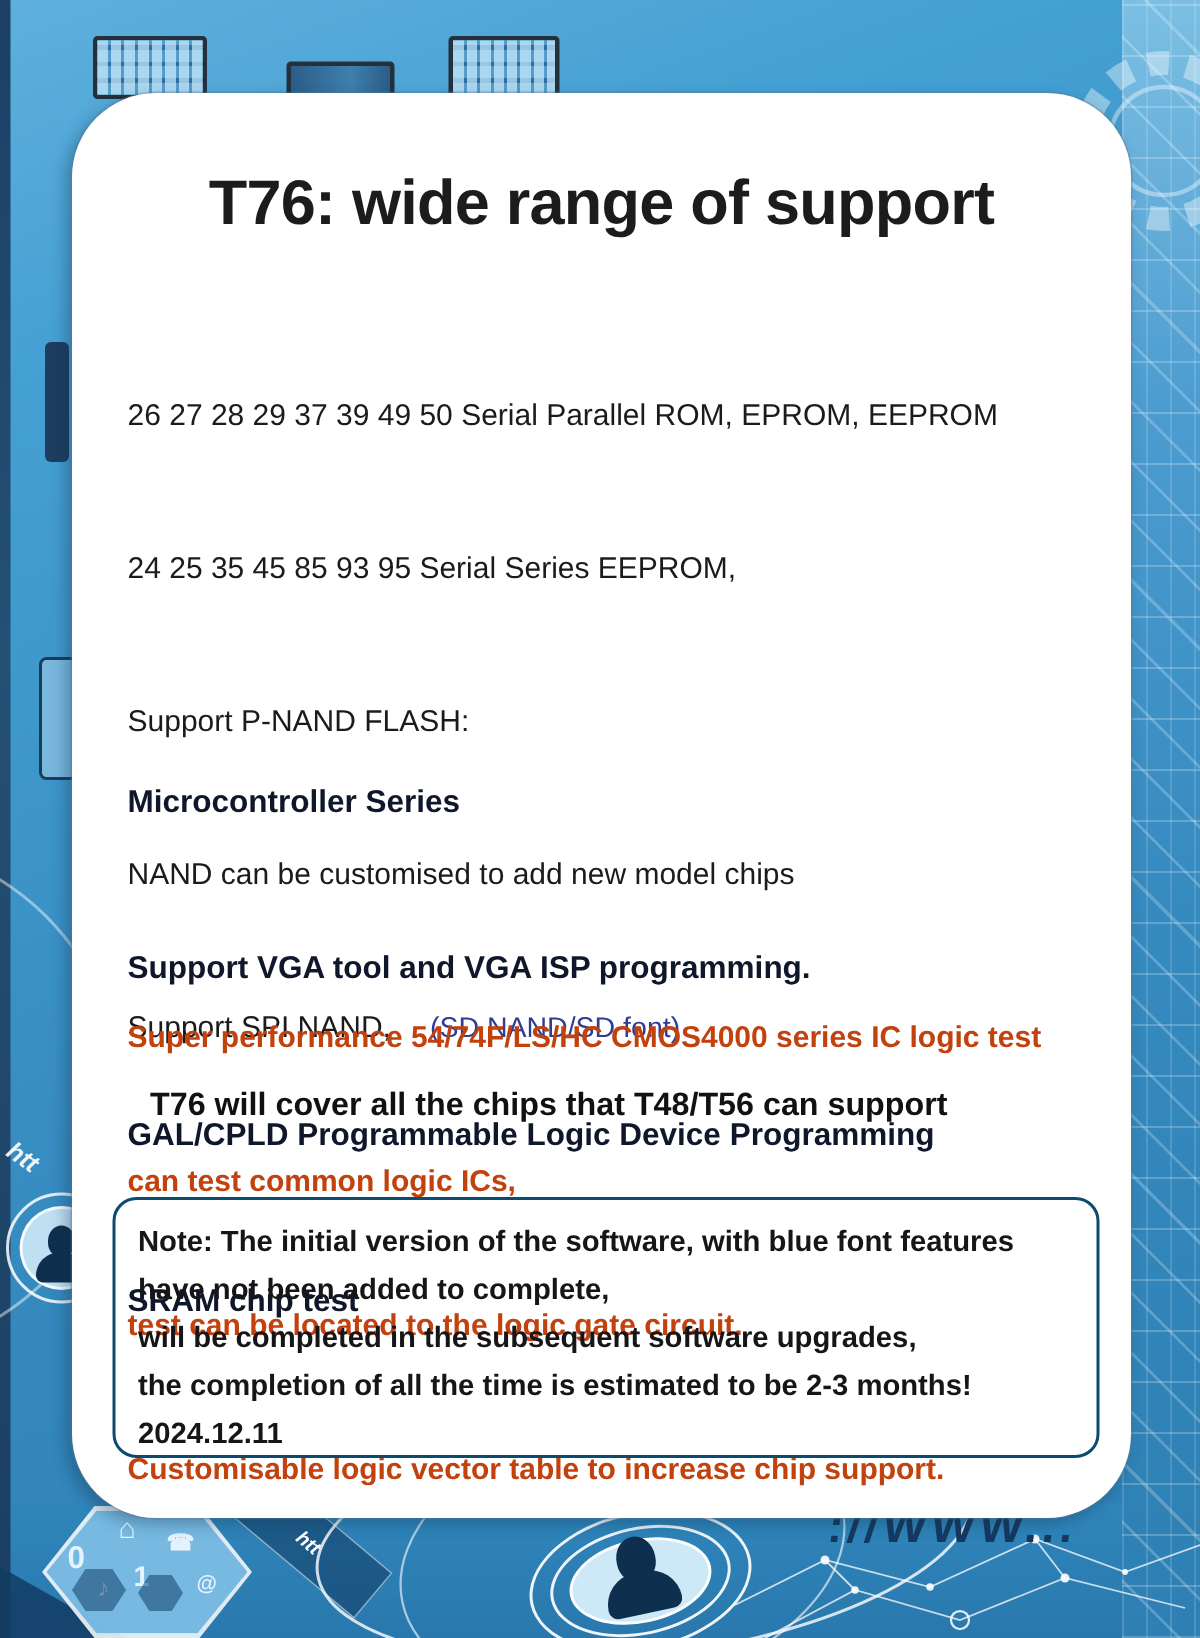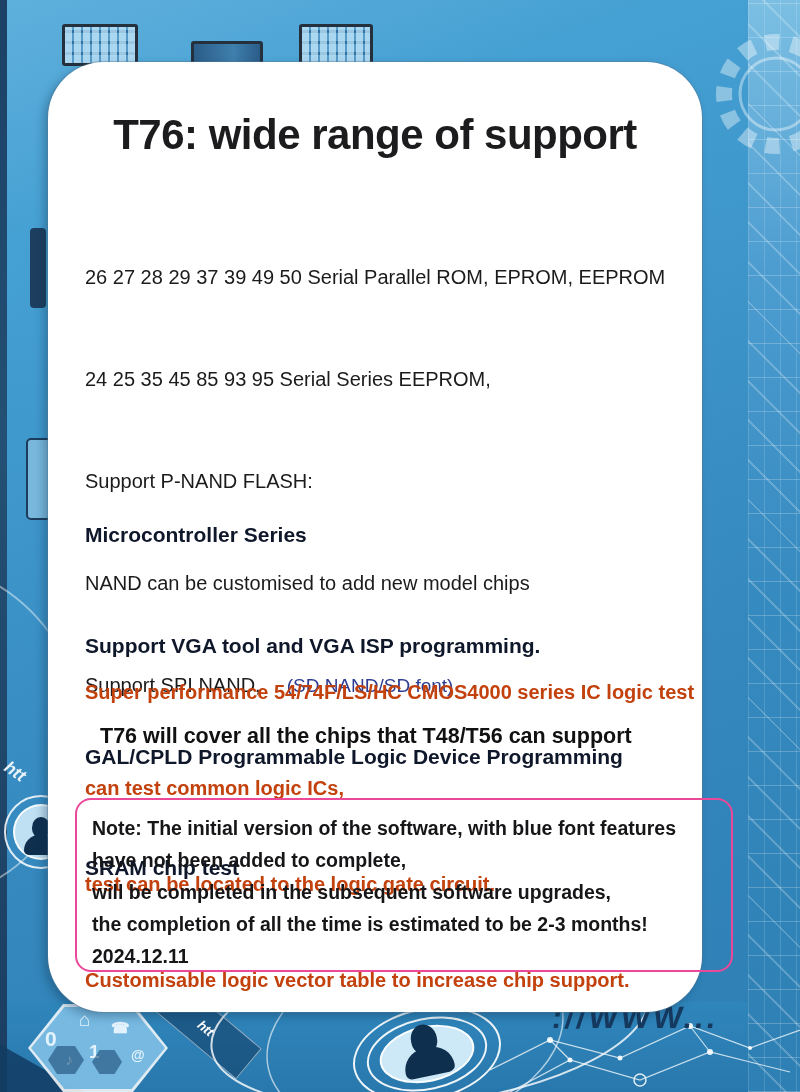--- a/index.html
+++ b/index.html
@@ -73,34 +73,34 @@
   .p-head{position:absolute;left:50%;top:16px;width:26px;height:30px;margin-left:-13px;
     background:#0e2f4e;border-radius:50% 50% 45% 45%;z-index:5;}
   .p-shoulders{position:absolute;left:50%;top:40px;width:50px;height:28px;margin-left:-25px;
     background:#0e2f4e;border-radius:26px 26px 8px 8px;z-index:5;}
   .avatar-sm .p-head{top:22px;width:18px;height:21px;margin-left:-9px;}
   .avatar-sm .p-shoulders{top:40px;width:34px;height:20px;margin-left:-17px;}
   .www{position:absolute;left:552px;top:1000px;z-index:3;color:#16395f;
     font-weight:bold;font-size:31px;letter-spacing:3px;transform:skewX(-8deg);}
   .net{position:absolute;left:490px;top:1000px;z-index:2;}
   
-  .card{position:absolute;left:48px;top:62px;width:654px;height:950px;z-index:5;
+  .card{position:absolute;left:48px;top:62px;width:706px;height:950px;z-index:5;
     background:#ffffff;border-radius:56px;
     box-shadow:0 0 0 1px rgba(90,120,145,.40), -4px 4px 10px rgba(15,45,75,.35);}
   .title{position:absolute;left:0;top:50px;width:100%;text-align:center;
     font-size:42px;line-height:46px;font-weight:bold;color:#1c1c1e;letter-spacing:-.5px;}
   .blk{position:absolute;white-space:pre-wrap;}
   .blk-memory{left:37px;top:130px;font-size:20px;line-height:34px;font-weight:normal;color:#1b1b1d;}
   .spi-note{font-size:19px;color:#2e3d92;margin-left:26px;}
   .emmc{padding-left:5px;}
   .blk-blue{left:37px;top:380px;font-size:21px;line-height:37px;font-weight:bold;color:#0f172a;}
   .blk-logic{left:37px;top:550px;font-size:20px;line-height:32px;font-weight:bold;color:#c2410c;}
   .coverage{left:52px;top:662px;font-size:21.5px;font-weight:bold;color:#111;}
   .note-box{position:absolute;left:27px;top:736px;width:658px;height:174px;box-sizing:border-box;
-    border:2px solid #ec4899;border-radius:16px;padding:12px 10px 0 15px;
+    border:2px solid #0c4a6e;border-radius:16px;padding:12px 10px 0 15px;
     font-size:19.5px;line-height:32px;font-weight:bold;color:#161618;}
 </style>
 </head>
 <body>
 
 <div class="top-shade"></div>
 <div class="left-dark-strip"></div>
 
 <div class="laptop l1">
     <div class="screen"></div>

